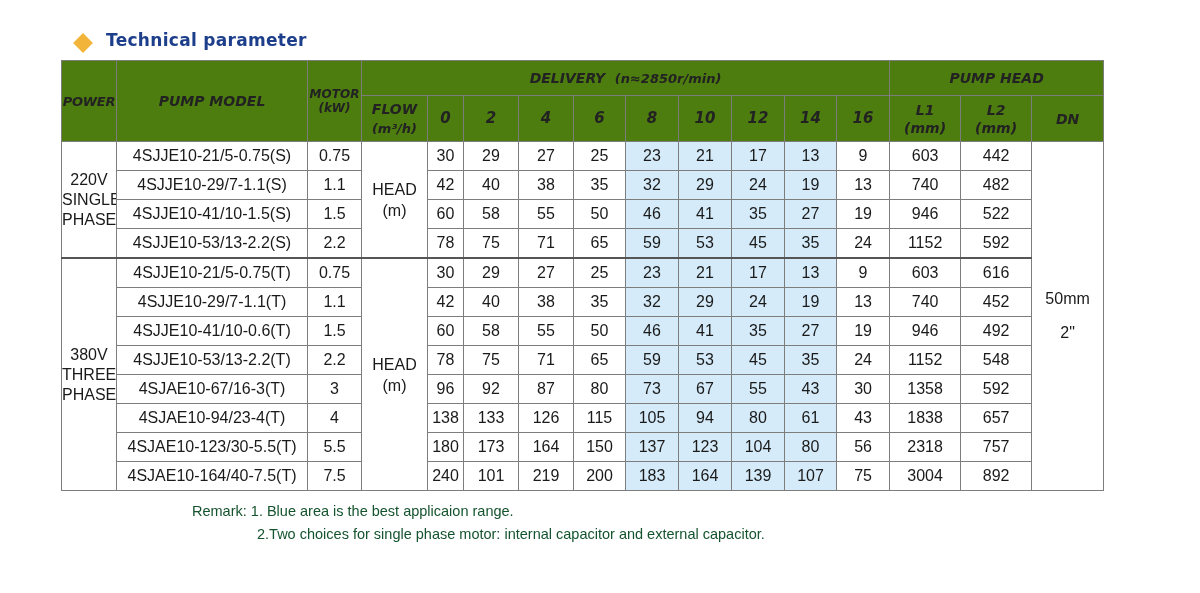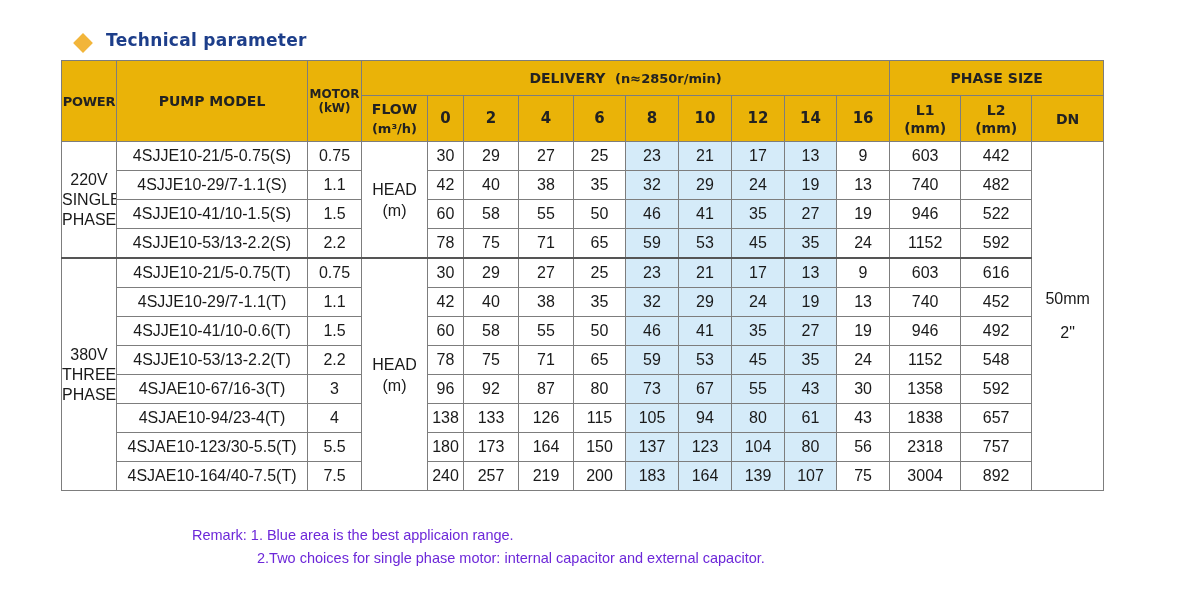--- a/index.html
+++ b/index.html
@@ -2,37 +2,37 @@
 <html><head>
 <meta charset="utf-8">
 <style>
   html, body { margin:0; padding:0; background:#ffffff; }
   body { width:1200px; height:593px; position:relative; overflow:hidden; font-family:"Liberation Sans", sans-serif; color:#1a1a1a; }
   .title-wrap { position:absolute; left:76px; top:22px; height:36px; display:flex; align-items:center; }
   .diamond { width:14px; height:14px; background:#f2b53a; transform:rotate(45deg); margin-right:16px; margin-top:6px; }
   .title { font-family:"DejaVu Sans", sans-serif; font-weight:bold; font-size:17px; color:#1d3e8a; letter-spacing:0.3px; }
   table.spec { position:absolute; left:61px; top:60px; border-collapse:collapse; table-layout:fixed; width:1042px; }
   table.spec td, table.spec th { border:1.5px solid #7d7d7d; padding:0; text-align:center; vertical-align:middle; overflow:hidden; white-space:nowrap; }
-  table.spec th { background:#eab308; font-family:"DejaVu Sans", sans-serif; font-weight:bold; color:#222; }
+  table.spec th { background:#4d7c0f; font-family:"DejaVu Sans", sans-serif; font-weight:bold; color:#222;font-style:italic; }
   .h1 { height:35px; font-size:14px; }
   .h2 { height:46px; font-size:15px; line-height:19px; }
   .h-power { font-size:13px; letter-spacing:-0.3px; }
   .h-model { font-size:14px;margin-left:9px; }
   .h-motor { font-size:12px; line-height:14px; }
   .h-flow { font-size:14px; line-height:19px; }
   .h-flow .sub { font-size:13px; }
   .h-size { font-size:14px; line-height:18px; }
   table.spec td { height:28px; font-size:16px; color:#1a1a1a; }
   td.model { text-align:left; padding-left:3px; font-size:16px; }
   td.power { font-size:15px; line-height:20px; white-space:normal; }
   td.head { font-size:16px; line-height:21px; white-space:normal; }
   td.dn { font-size:16px; line-height:34px; white-space:normal; }
   td.blue { background:#d5ebf9; }
   tr.group-sep td { border-top:2px solid #555;text-align:center; }
-  .remarks { position:absolute; left:192px; top:524px; font-size:14.5px; color:#6d28d9; }
+  .remarks { position:absolute; left:192px; top:500px; font-size:14.5px; color:#14532d; }
   .remarks .line { height:23px; line-height:23px; white-space:nowrap; }
   .remarks .indent { padding-left:65px; }
 </style>
 </head>
 <body>
 
 <div class="title-wrap">
   <div class="diamond"></div>
   <div class="title">Technical parameter</div>
 </div>
@@ -61,21 +61,21 @@
       <th rowspan="2" class="h-power">POWER</th>
       <th rowspan="2" class="h-model">PUMP MODEL</th>
       <th rowspan="2" class="h-motor">
         <div>MOTOR</div>
         <div>(kW)</div>
       </th>
       <th colspan="10">
         <span>DELIVERY</span>&nbsp;
         <span style="font-size:13px">(n≈2850r/min)</span>
       </th>
-      <th colspan="3">PHASE SIZE</th>
+      <th colspan="3">PUMP HEAD</th>
     </tr>
     <tr class="h2">
       <th class="h-flow">
         <div>FLOW</div>
         <div class="sub">(m³/h)</div>
       </th>
       <th>0</th>
       <th>2</th>
       <th>4</th>
       <th>6</th>
@@ -280,21 +280,21 @@
         <td class="blue">104</td>
         <td class="blue">80</td>
         <td>56</td>
         <td>2318</td>
         <td>757</td>
       </tr>
       <tr>
         <td class="model">4SJAE10-164/40-7.5(T)</td>
         <td>7.5</td>
         <td>240</td>
-        <td>257</td>
+        <td>101</td>
         <td>219</td>
         <td>200</td>
         <td class="blue">183</td>
         <td class="blue">164</td>
         <td class="blue">139</td>
         <td class="blue">107</td>
         <td>75</td>
         <td>3004</td>
         <td>892</td>
       </tr>

